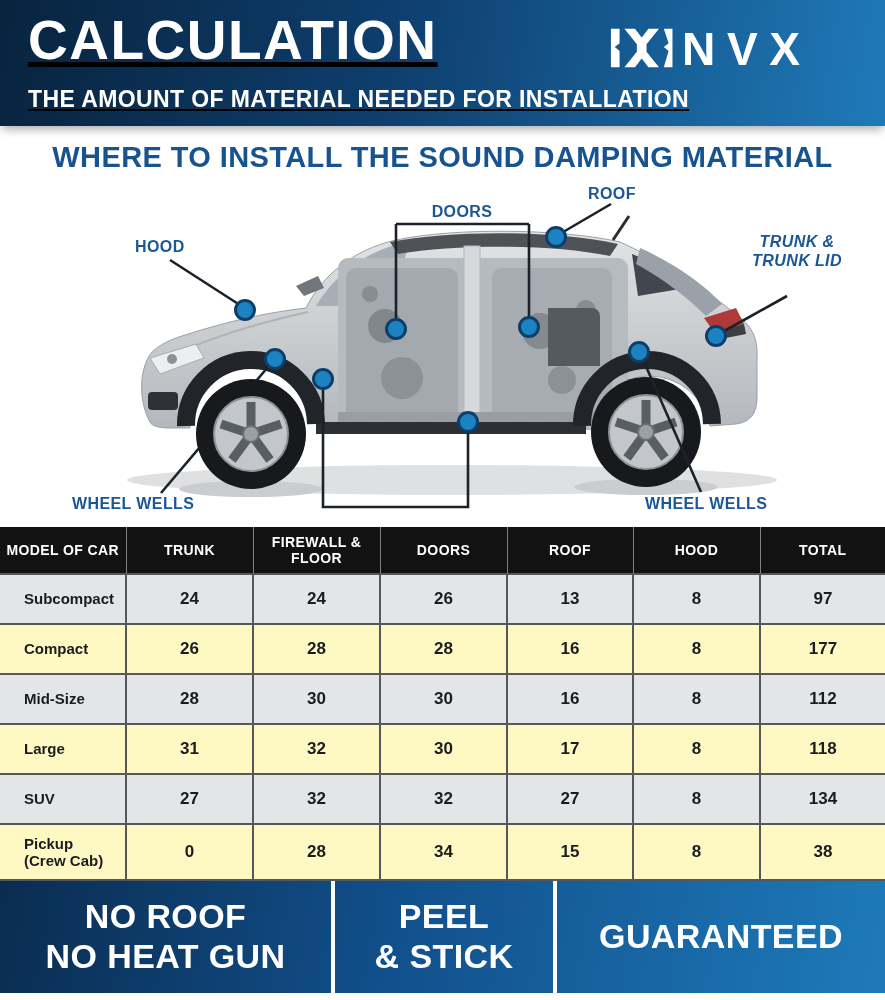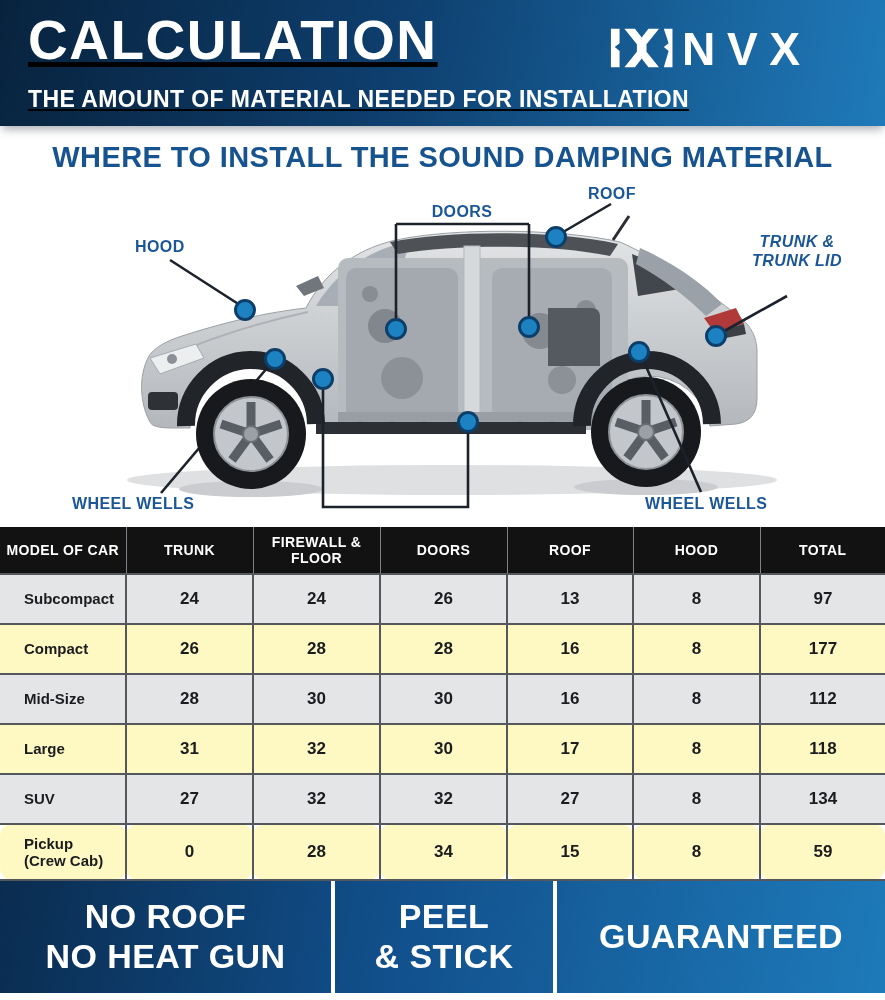--- a/index.html
+++ b/index.html
@@ -47,21 +47,21 @@
   table.mat th:last-child{border-right:none;}
   table.mat td{
     height:48px;border:2px solid #54575c;text-align:center;
     font-size:17px;font-weight:700;color:#1a1c1f;padding:0 4px;
   }
   table.mat td:first-child{border-left:none;}
   table.mat td:last-child{border-right:none;}
   table.mat td.model{text-align:left;padding-left:24px;font-size:15px;line-height:1.15;}
   tr.alt{background:#e4e5e7;}
   tr.plain{background:#fef9c3;}
-  tr.row-pickup td{height:54px;border-radius:12px;}
+  tr.row-pickup td{height:54px;}
 
   
   .footer{
     height:112px;display:flex;
     background:linear-gradient(100deg,#0a2c50 0%,#11508c 45%,#1e7ab9 100%);
   }
   .fsec{
     box-sizing:border-box;display:flex;flex-direction:column;justify-content:center;
     align-items:center;color:#fff;font-weight:800;font-size:34px;line-height:1.17;
     letter-spacing:.4px;text-align:center;
@@ -279,21 +279,21 @@
     <tr class="plain row-pickup">
       <td class="model">
         <div>Pickup</div>
         <div>(Crew Cab)</div>
       </td>
       <td>0</td>
       <td>28</td>
       <td>34</td>
       <td>15</td>
       <td>8</td>
-      <td>59</td>
+      <td>38</td>
     </tr>
   </tbody>
 </table>
 
 <div class="footer">
   <div class="fsec fsec-1">
     <div>NO ROOF</div>
     <div>NO HEAT GUN</div>
   </div>
   <div class="fsec fsec-2">

